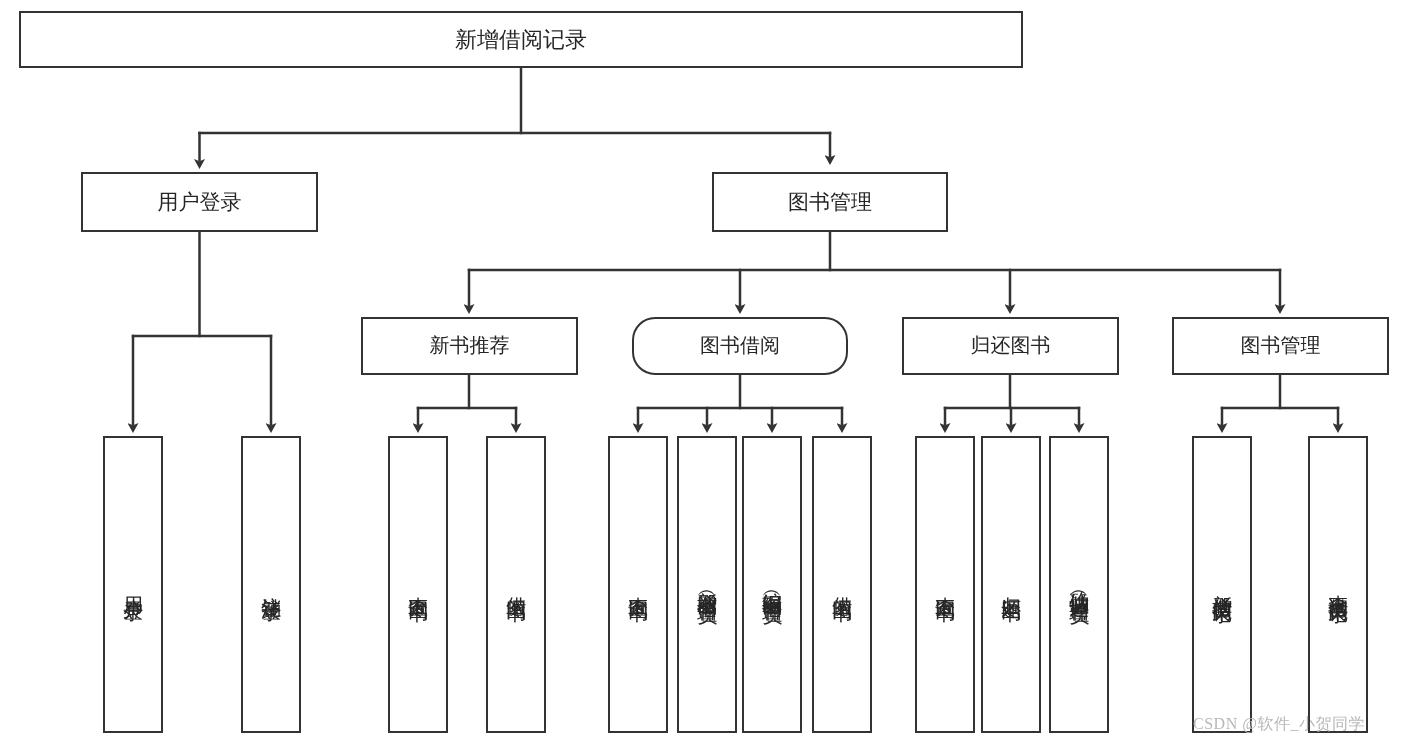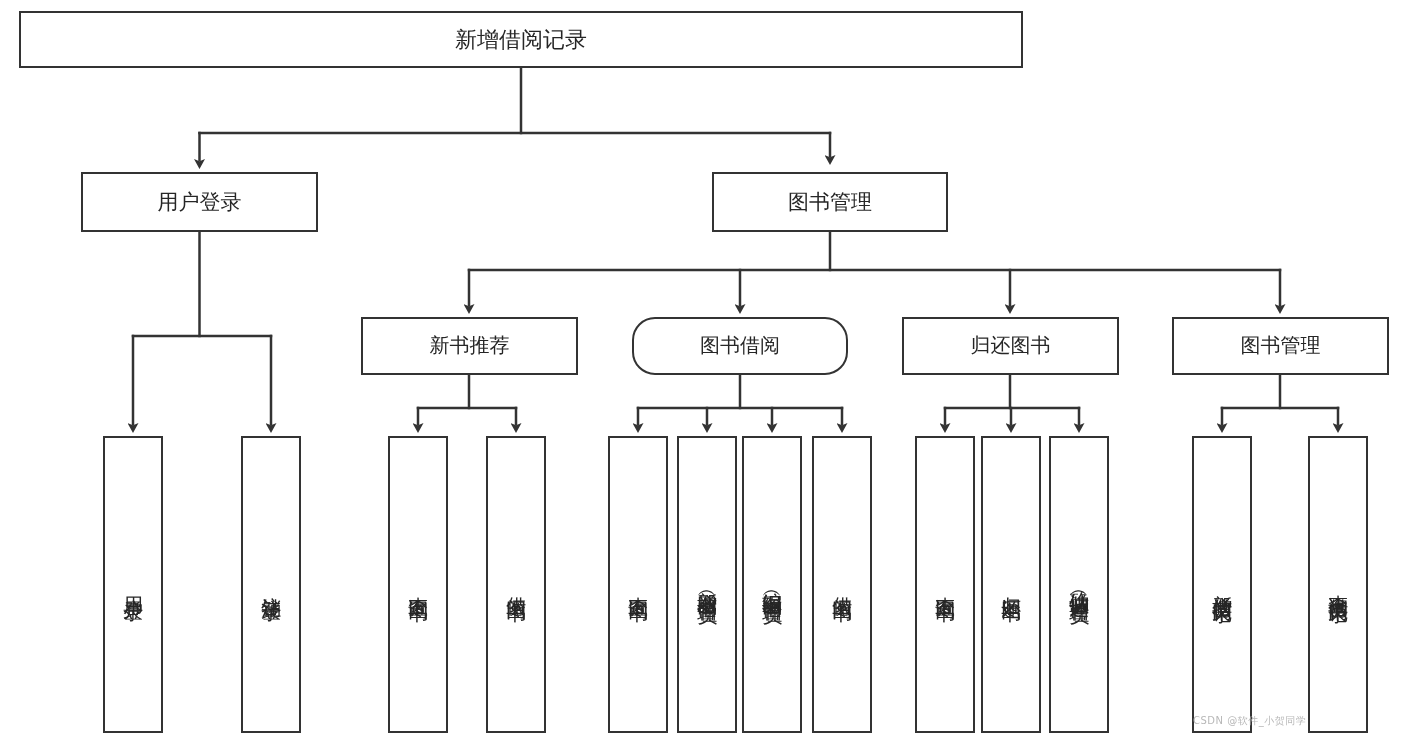--- a/index.html
+++ b/index.html
@@ -55,24 +55,25 @@
     align-items: center;
     justify-content: center;
   }
   .node.leaf .vlabel {
     writing-mode: vertical-rl;
     text-orientation: upright;
     white-space: nowrap;
   }
   .watermark {
     position: absolute;
-    font-size: 10px;
+    font-size: 16px;
     color: #b8b8b8;
     white-space: nowrap;
     letter-spacing: 0.5px;
+    font-family: Liberation Serif, serif;
   }
 </style>
 </head>
 <body>
 
 <div id="canvas">
 
   <svg class="wires" viewBox="0 0 1405 747">
     <defs>
       <marker id="arrow" markerWidth="10" markerHeight="11" refX="1" refY="5.5" orient="auto" markerUnits="userSpaceOnUse">

